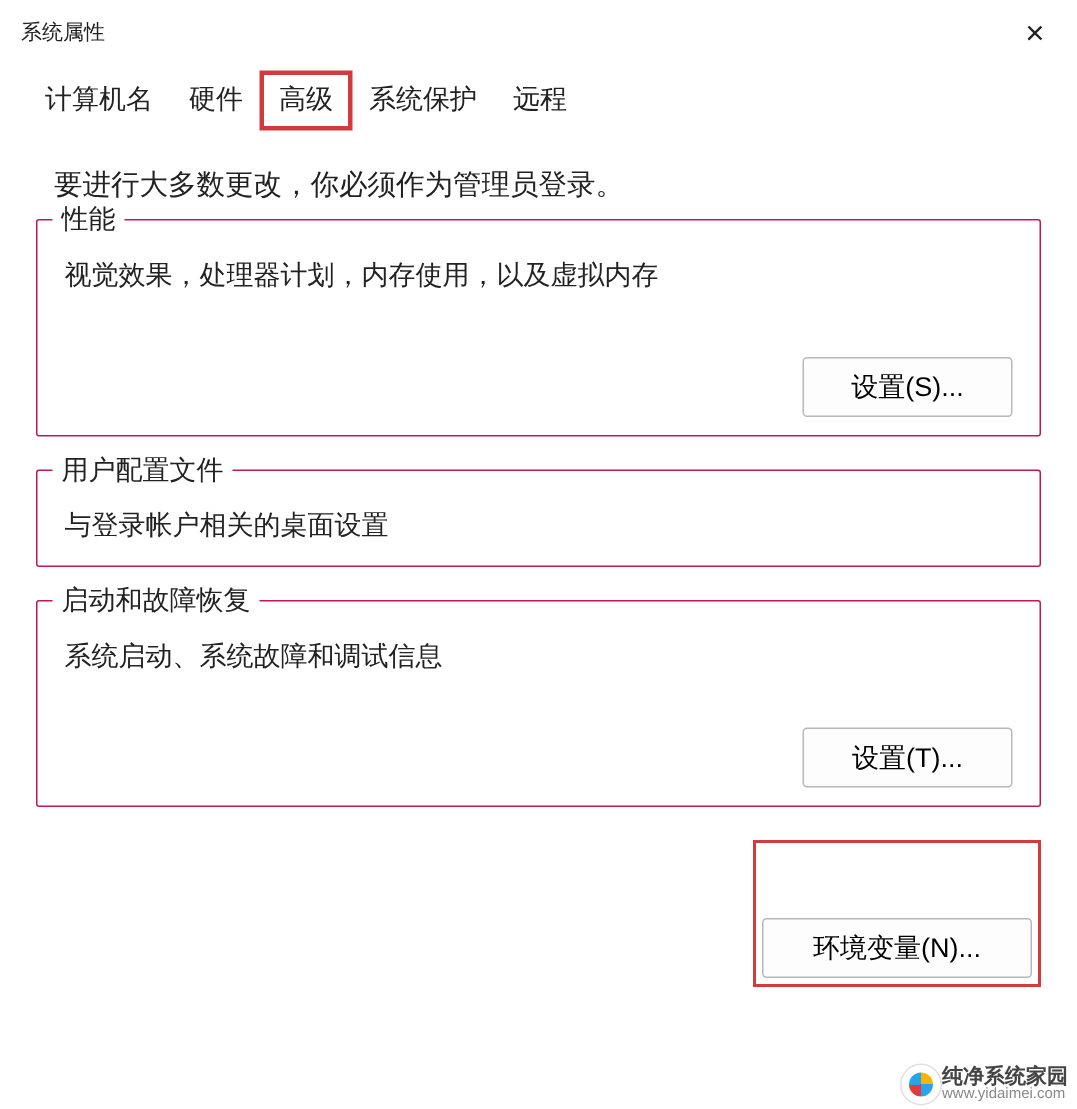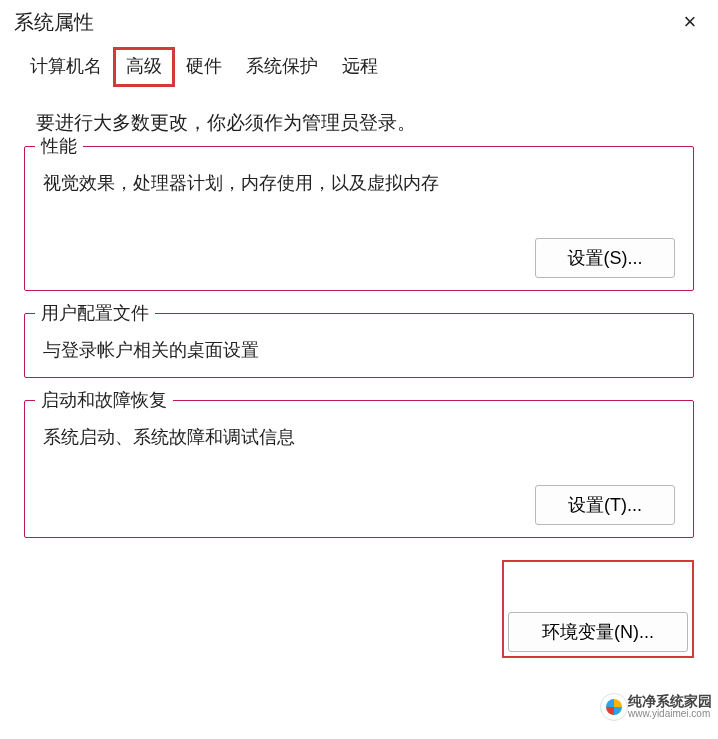--- a/index.html
+++ b/index.html
@@ -17,21 +17,21 @@
 
   
   .titlebar {
     display: flex;
     justify-content: space-between;
     align-items: center;
     padding: 8px 14px 4px 14px;
     height: 40px;
   }
   .titlebar .title {
-    font-size: 20px;
+    font-size: 14px;
   }
   .titlebar .close {
     font-size: 22px;
     line-height: 1;
     width: 28px;
     text-align: center;
     cursor: default;
   }
 
   
@@ -124,21 +124,21 @@
   .env-wrap .btn.env {
     border: 1px solid #b8b8b8;
     min-width: 180px;
     margin-top: 46px;
   }
 
   
   .watermark {
     position: absolute;
     right: 6px;
-    bottom: 18px;
+    bottom: 2px;
     display: flex;
     align-items: center;
     gap: 0;
     background: linear-gradient(90deg, rgba(255,255,255,0) 0%, #fff 20%);
     padding-left: 40px;
   }
   .wm-logo {
     width: 28px; height: 28px;
     border-radius: 50%;
     background: #fff;
@@ -157,22 +157,22 @@
 </head>
 <body>
 
 <div class="titlebar">
   <div class="title">系统属性</div>
   <div class="close">×</div>
 </div>
 
 <div class="tabs">
   <div class="tab">计算机名</div>
+  <div class="tab">硬件</div>
   <div class="tab highlighted">高级</div>
-  <div class="tab">硬件</div>
   <div class="tab">系统保护</div>
   <div class="tab">远程</div>
 </div>
 
 <div class="content">
 
   <div class="intro">要进行大多数更改，你必须作为管理员登录。</div>
 
   <div class="group">
     <div class="legend">性能</div>

